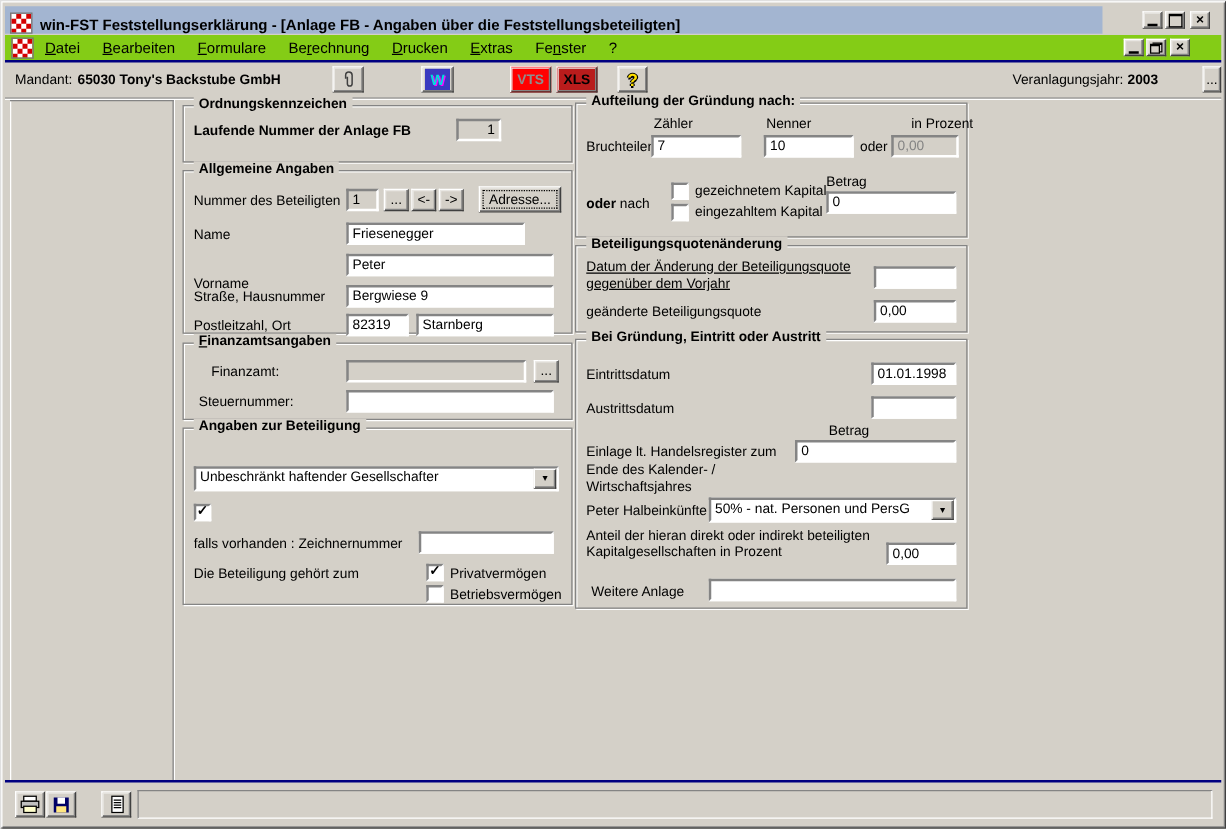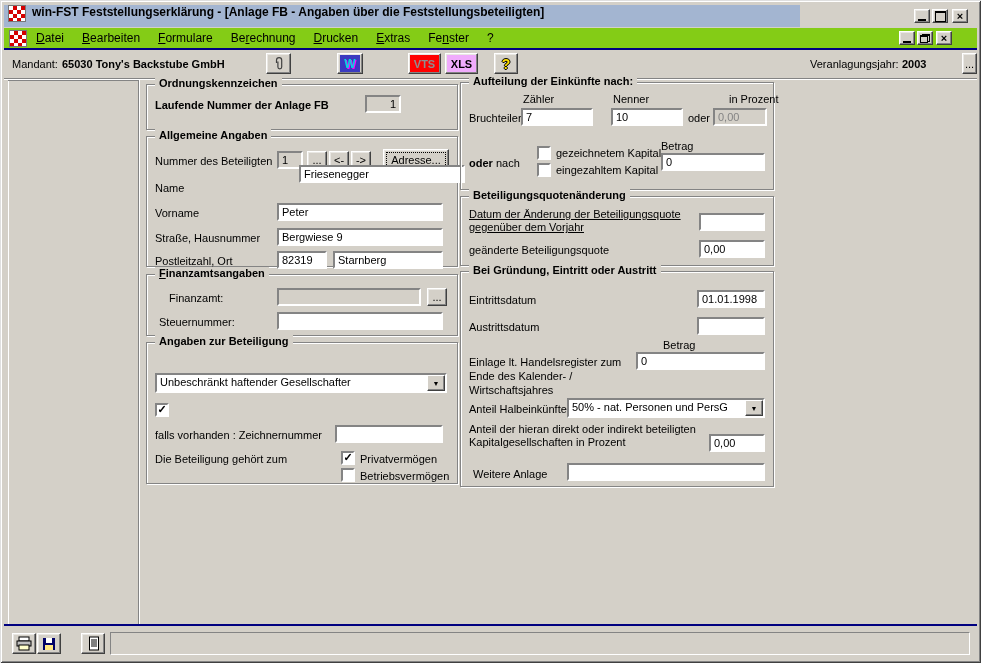--- a/index.html
+++ b/index.html
@@ -12,22 +12,22 @@
   .lbl { position:absolute; white-space:nowrap; }
   .b { font-weight:bold; }
   .u { text-decoration:underline; }
   .frame {
     position:absolute; inset:0; pointer-events:none;
     box-shadow: inset 1px 1px 0 #dfdfdf, inset -1px -1px 0 #404040,
                 inset 2px 2px 0 #ffffff, inset -2px -2px 0 #848484;
   }
   
   .titlebar {
-    position:absolute; left:4px; top:5px; width:796px; height:22px;
-    display:flex; align-items:flex-start; padding-left:4px; box-sizing:border-box;
+    position:absolute; left:4px; top:5px; width:878px; height:22px;
+    display:flex; align-items:flex-end; padding-left:4px; box-sizing:border-box;
   }
   .title-text { font-size:12px; font-weight:bold; margin-left:6px; white-space:nowrap; }
   .appicon {
     width:16px; height:15px; border:1px solid #777; background:
       repeating-conic-gradient(#d40000 0 25%, #ffffff 0 50%) 0 0 / 8px 8px;
     flex:0 0 auto;
   }
   .winbtn {
     position:absolute; width:16px; height:14px; box-sizing:border-box;
     background:#d4d0c8; border:1px solid; border-color:#fff #404040 #404040 #fff;
@@ -162,21 +162,21 @@
   <span class="lbl b" style="left:58px; top:8px;">65030 Tony's Backstube GmbH</span>
   <div class="tbtn" style="left:262px; top:3px; width:25px; height:21px;">
     <svg width="14" height="15" viewBox="0 0 14 15">
         <path d="M4.5 7 V4.2 A2.6 2.6 0 0 1 9.7 4.2 V11 A1.9 1.9 0 0 1 5.9 11 V5.4" fill="none" stroke="#404040" stroke-width="1.2"></path>
       </svg>
   </div>
   <div class="tbtn" style="left:333px; top:3px; width:26px; height:21px;">
     <span class="wicon">W</span>
   </div>
   <div class="tbtn b" style="left:404px; top:3px; width:33px; height:21px; background:#ff0000; color:#8e8e8e;">VTS</div>
-  <div class="tbtn b" style="left:441px; top:3px; width:33px; height:21px; background:#f0abfc; color:#000;">XLS</div>
+  <div class="tbtn b" style="left:441px; top:3px; width:33px; height:21px; background:#b91c1c; color:#000;">XLS</div>
   <div class="tbtn" style="left:490px; top:3px; width:24px; height:21px;">
     <span class="helpmark">?</span>
   </div>
   <span class="lbl" style="left:806px; top:8px;">Veranlagungsjahr:</span>
   <span class="lbl b" style="left:898px; top:8px;">2003</span>
   <div class="tbtn" style="left:958px; top:3px; width:15px; height:21px;">...</div>
 </div>
 
 <div class="sepline"></div>
 <div class="leftpanel"></div>
@@ -189,22 +189,22 @@
 
 <div class="groupbox" style="left:146px; top:136px; width:310px; height:129px;">
   <span class="gcap">Allgemeine Angaben</span>
   <span class="lbl" style="left:8px; top:18px;">Nummer des Beteiligten</span>
   <input class="tb dis" style="left: 130px; top: 14px; width: 26px;" value="1">
   <div class="btn3d" style="left:160px; top:14px; width:20px; height:18px;">...</div>
   <div class="btn3d" style="left:182px; top:14px; width:20px; height:18px;">&lt;-</div>
   <div class="btn3d" style="left:204px; top:14px; width:20px; height:18px;">-&gt;</div>
   <div class="btn3d focus" style="left:236px; top:12px; width:66px; height:21px;">Adresse...</div>
   <span class="lbl" style="left:8px; top:45px;">Name</span>
-  <input class="tb" style="left: 130px; top: 28px; width: 166px; margin-left: 22px;" value="Friesenegger">
-  <span class="lbl" style="left:8px; top:70px;">Vorname</span>
+  <input class="tb" style="left: 130px; top: 41px; width: 143px;" value="Friesenegger">
+  <span class="lbl" style="left:8px; top:84px;">Vorname</span>
   <input class="tb" style="left: 130px; top: 66px; width: 166px;" value="Peter">
   <span class="lbl" style="left:8px; top:95px;">Straße, Hausnummer</span>
   <input class="tb" style="left: 130px; top: 91px; width: 166px;" value="Bergwiese 9">
   <span class="lbl" style="left:8px; top:118px;">Postleitzahl, Ort</span>
   <input class="tb" style="left: 130px; top: 114px; width: 50px;" value="82319">
   <input class="tb" style="left: 186px; top: 114px; width: 110px;" value="Starnberg">
 </div>
 
 <div class="groupbox" style="left:146px; top:274px; width:310px; height:60px;">
   <span class="gcap"><span></span><span class="u">F</span><span>inanzamtsangaben</span></span>
@@ -226,21 +226,21 @@
   <span class="lbl" style="left:8px; top:86px;">falls vorhanden : Zeichnernummer</span>
   <input class="tb" style="left: 188px; top: 82px; width: 108px;" value="">
   <span class="lbl" style="left:8px; top:110px;">Die Beteiligung gehört zum</span>
   <span class="cb" style="left:194px; top:108px;">✓</span>
   <span class="lbl" style="left:213px; top:110px;">Privatvermögen</span>
   <span class="cb" style="left:194px; top:125px;"></span>
   <span class="lbl" style="left:213px; top:127px;">Betriebsvermögen</span>
 </div>
 
 <div class="groupbox" style="left:460px; top:82px; width:312px; height:106px;">
-  <span class="gcap">Aufteilung der Einkünfte nach:</span>
+  <span class="gcap">Aufteilung der Gründung nach:</span>
   <span class="lbl" style="left:62px; top:10px;">Zähler</span>
   <span class="lbl" style="left:152px; top:10px;">Nenner</span>
   <span class="lbl" style="left:240px; top:10px;padding-left:28px;">in Prozent</span>
   <span class="lbl" style="left:8px; top:29px;">Bruchteilen</span>
   <input class="tb" style="left: 60px; top: 25px; width: 72px;" value="7">
   <input class="tb" style="left: 150px; top: 25px; width: 72px;" value="10">
   <span class="lbl" style="left:227px; top:29px;">oder</span>
   <input class="tb dis gray" style="left: 252px; top: 25px; width: 54px;" value="0,00">
   <span class="lbl" style="left:8px; top:74px;"><span class="b">oder</span><span> nach</span></span>
   <span class="cb" style="left:76px; top:63px;"></span>
@@ -261,21 +261,21 @@
 
 <div class="groupbox" style="left:460px; top:271px; width:312px; height:214px;">
   <span class="gcap">Bei Gründung, Eintritt oder Austritt</span>
   <span class="lbl" style="left:8px; top:22px;">Eintrittsdatum</span>
   <input class="tb" style="left: 236px; top: 18px; width: 68px;" value="01.01.1998">
   <span class="lbl" style="left:8px; top:49px;">Austrittsdatum</span>
   <input class="tb" style="left: 236px; top: 45px; width: 68px;" value="">
   <span class="lbl" style="left:202px; top:67px;">Betrag</span>
   <span class="lbl" style="left:8px; top:83px; width:164px; white-space:normal; line-height:14px;">Einlage lt. Handelsregister zum Ende des Kalender- / Wirtschaftsjahres</span>
   <input class="tb" style="left: 175px; top: 80px; width: 129px;" value="0">
-  <span class="lbl" style="left:8px; top:131px;">Anteil Halbeinkünfte</span>
+  <span class="lbl" style="left:8px; top:131px;">Peter Halbeinkünfte</span>
   <div class="combo" style="left:106px; top:126px; width:198px;">
     <span class="val">50% - nat. Personen und PersG</span>
     <span class="drop">▼</span>
   </div>
   <span class="lbl" style="left:8px; top:151px; width:250px; white-space:normal; line-height:13px;">Anteil der hieran direkt oder indirekt beteiligten Kapitalgesellschaften in Prozent</span>
   <input class="tb" style="left: 248px; top: 162px; width: 56px;" value="0,00">
   <span class="lbl" style="left:12px; top:196px;">Weitere Anlage</span>
   <input class="tb" style="left: 106px; top: 191px; width: 198px;" value="">
 </div>
 

